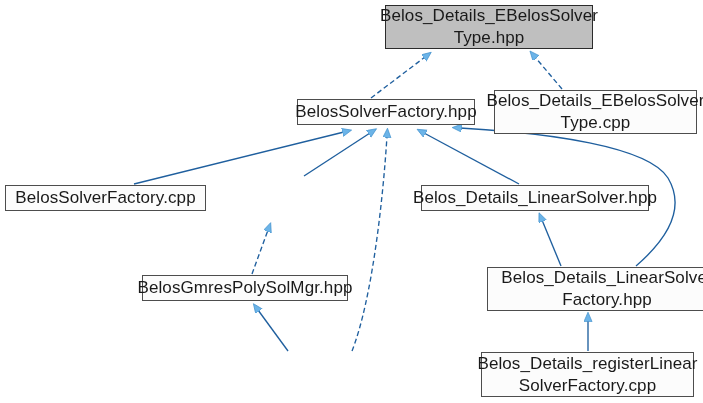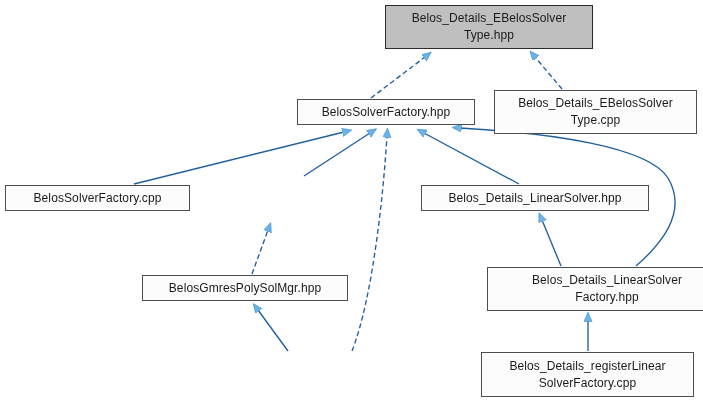--- a/index.html
+++ b/index.html
@@ -25,22 +25,22 @@
   .node {
     position: absolute;
     box-sizing: border-box;
     display: flex;
     align-items: center;
     justify-content: center;
     text-align: center;
     border: 1px solid #4d4d4d;
     background: #fcfcfc;
     color: #1a1a1a;
-    font-size: 12px;
-    line-height: 17px;
+    font-size: 17px;
+    line-height: 22px;
     letter-spacing: 0.1px;
     white-space: pre-line;
     z-index: 2;
   }
   .node.root {
     background: #bfbfbf;
     border: 1px solid #2b2b2b;
   }
 </style>
 </head>
@@ -82,21 +82,21 @@
   </svg>
 
   <div class="node root" style="left:385px; top:5px; width:208px; height:44px;">Belos_Details_EBelosSolver
 Type.hpp</div>
 
   <div class="node" style="left:297px; top:99px; width:178px; height:26px;">BelosSolverFactory.hpp</div>
 
   <div class="node" style="left:494px; top:90px; width:203px; height:44px;">Belos_Details_EBelosSolver
 Type.cpp</div>
 
-  <div class="node" style="left:5px; top:185px; width:185px; height:26px;">BelosSolverFactory.cpp</div>
+  <div class="node" style="left:5px; top:185px; width:201px; height:26px;">BelosSolverFactory.cpp</div>
 
 
   <div class="node" style="left:421px; top:185px; width:228px; height:26px;">Belos_Details_LinearSolver.hpp</div>
 
   <div class="node" style="left:142px; top:275px; width:206px; height:26px;">BelosGmresPolySolMgr.hpp</div>
 
   <div class="node" style="left:487px; top:267px; width:240px; height:44px;">Belos_Details_LinearSolver
 Factory.hpp</div>
 
 

